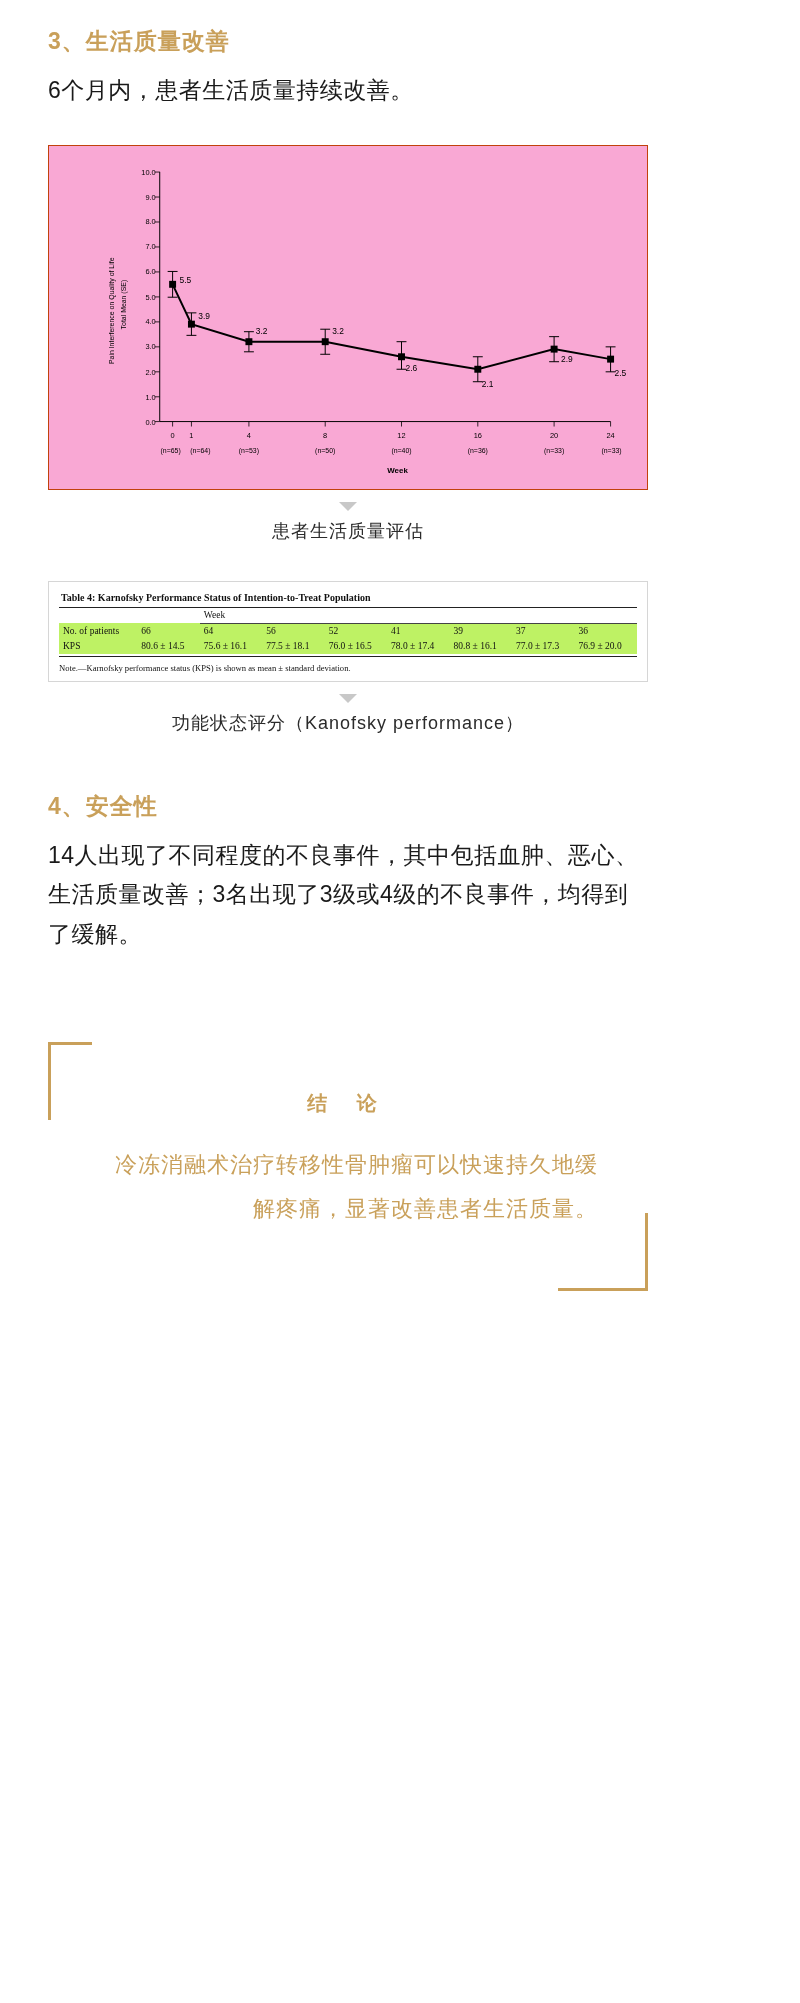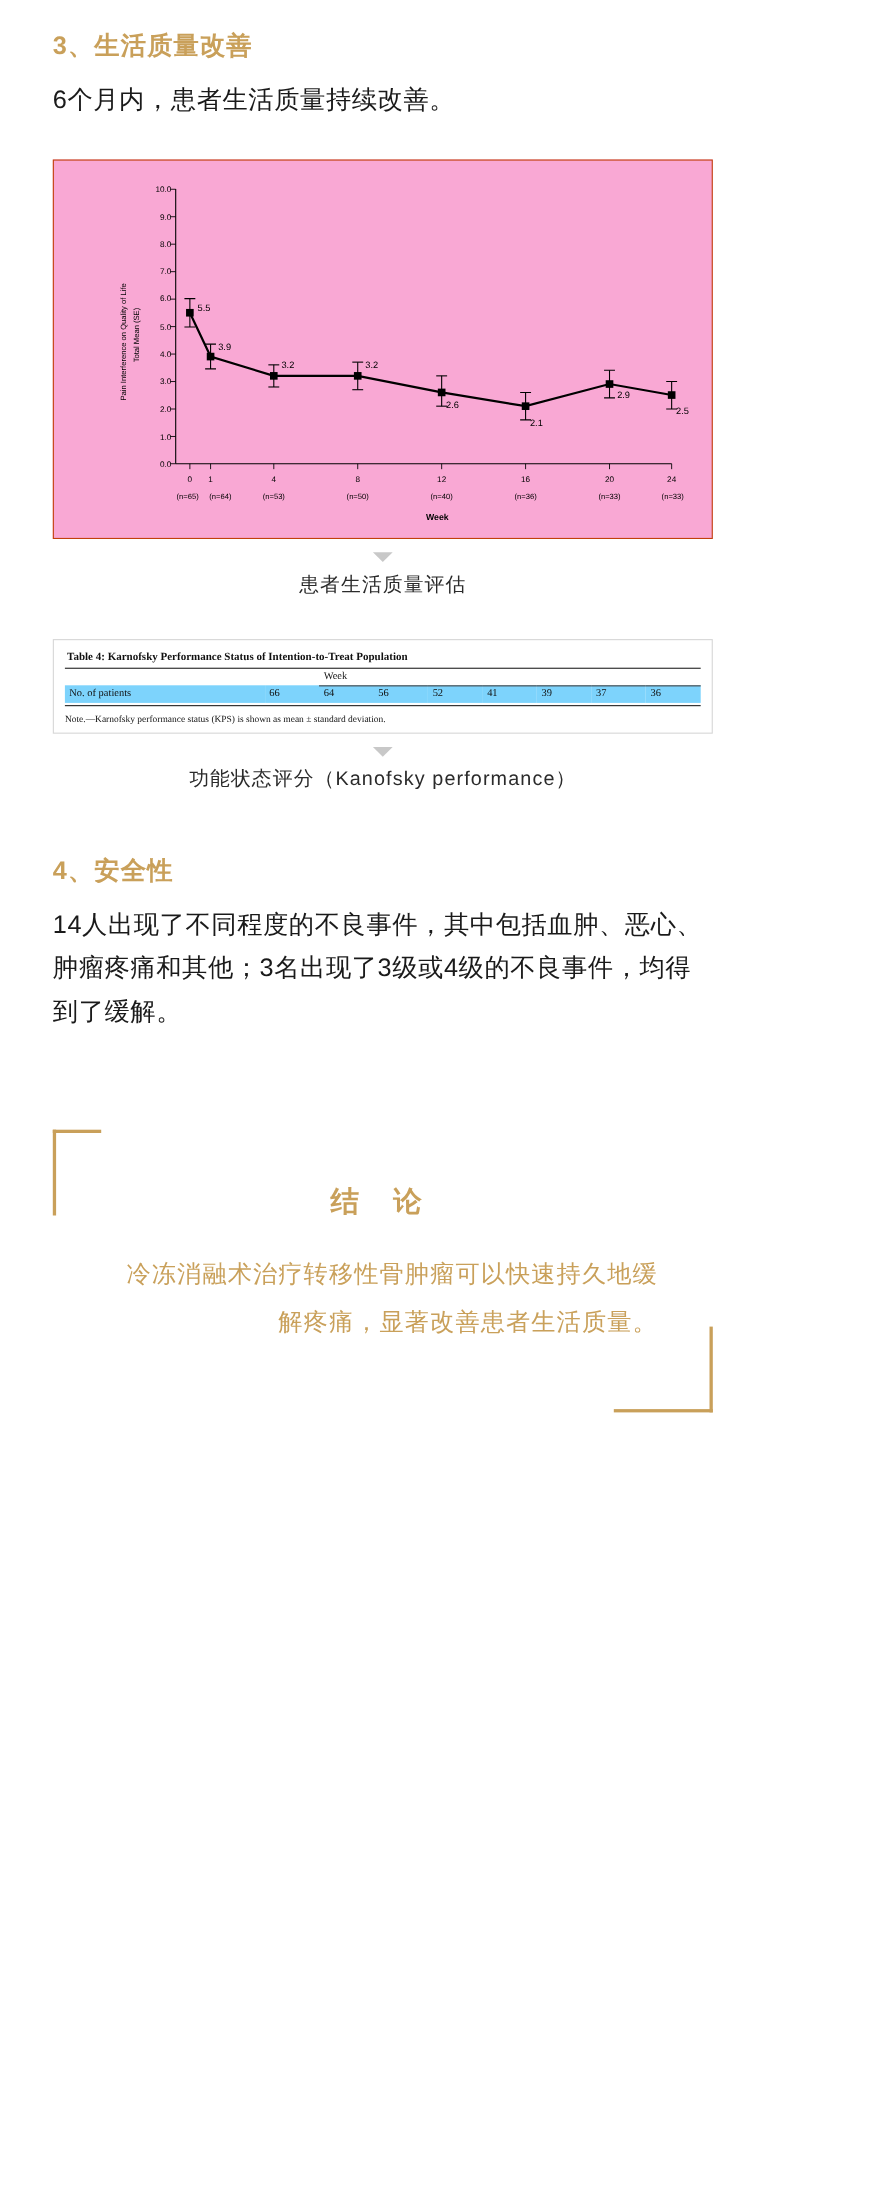--- a/index.html
+++ b/index.html
@@ -99,21 +99,21 @@
   }
   .wk-span {
     text-align: center;
     border-bottom: 0.8px solid #444;
     font-size: 9.5px;
   }
   .hdr-row td {
     border-bottom: 0.8px solid #444;
     font-size: 9.5px;
   }
-  .shade { background: #7dd3fc; }
+  .shade { background: #bef264; }
   .tbl-note {
     font-family: "Liberation Serif", serif;
     font-size: 8.6px;
     color: #111;
     border-top: 1.2px solid #222;
     padding-top: 6px;
     margin-top: 2px;
   }
 
   
@@ -133,21 +133,21 @@
     border-width: 3px 0 0 3px;
   }
   .corner-br {
     right: 0; bottom: 0;
     width: 90px; height: 78px;
     border-width: 0 3px 3px 0;
   }
   .concl-title {
     text-align: center;
     color: #c9a05a;
-    font-size: 26px;
+    font-size: 20px;
     font-weight: bold;
     letter-spacing: 12px;
     padding: 18px 0 26px 0;
   }
   .concl-text {
     color: #c9a05a;
     font-size: 22px;
     line-height: 2.0;
     letter-spacing: 1px;
     padding: 0 10px 0 18px;
@@ -312,30 +312,41 @@
             <td>No. of patients</td>
             <td>66</td>
             <td>64</td>
             <td>56</td>
             <td>52</td>
             <td>41</td>
             <td>39</td>
             <td>37</td>
             <td>36</td>
           </tr>
+          <tr class="shade">
+            <td>KPS</td>
+            <td>80.6 ± 14.5</td>
+            <td>75.6 ± 16.1</td>
+            <td>77.5 ± 18.1</td>
+            <td>76.0 ± 16.5</td>
+            <td>78.0 ± 17.4</td>
+            <td>80.8 ± 16.1</td>
+            <td>77.0 ± 17.3</td>
+            <td>76.9 ± 20.0</td>
+          </tr>
         </tbody>
       </table>
       <div class="tbl-note">Note.—Karnofsky performance status (KPS) is shown as mean ± standard deviation.</div>
     </div>
     <div class="caption-arrow"></div>
     <div class="fig-caption">功能状态评分（Kanofsky performance）</div>
   </div>
 
   <h2 class="sec-heading" style="padding-top:52px;">4、安全性</h2>
-  <p class="body-text">14人出现了不同程度的不良事件，其中包括血肿、恶心、肿瘤疼痛和其他；3名出现了3级或4级的不良事件，均得到了缓解。</p>
+  <p class="body-text">14人出现了不同程度的不良事件，其中包括血肿、恶心、生活质量改善；3名出现了3级或4级的不良事件，均得到了缓解。</p>
 
   <div class="conclusion-wrap">
     <div class="corner corner-tl"></div>
     <div class="corner corner-br"></div>
     <div class="concl-title">结 论</div>
     <div class="concl-text">冷冻消融术治疗转移性骨肿瘤可以快速持久地缓解疼痛，显著改善患者生活质量。</div>
   </div>
 
 </div>
 

